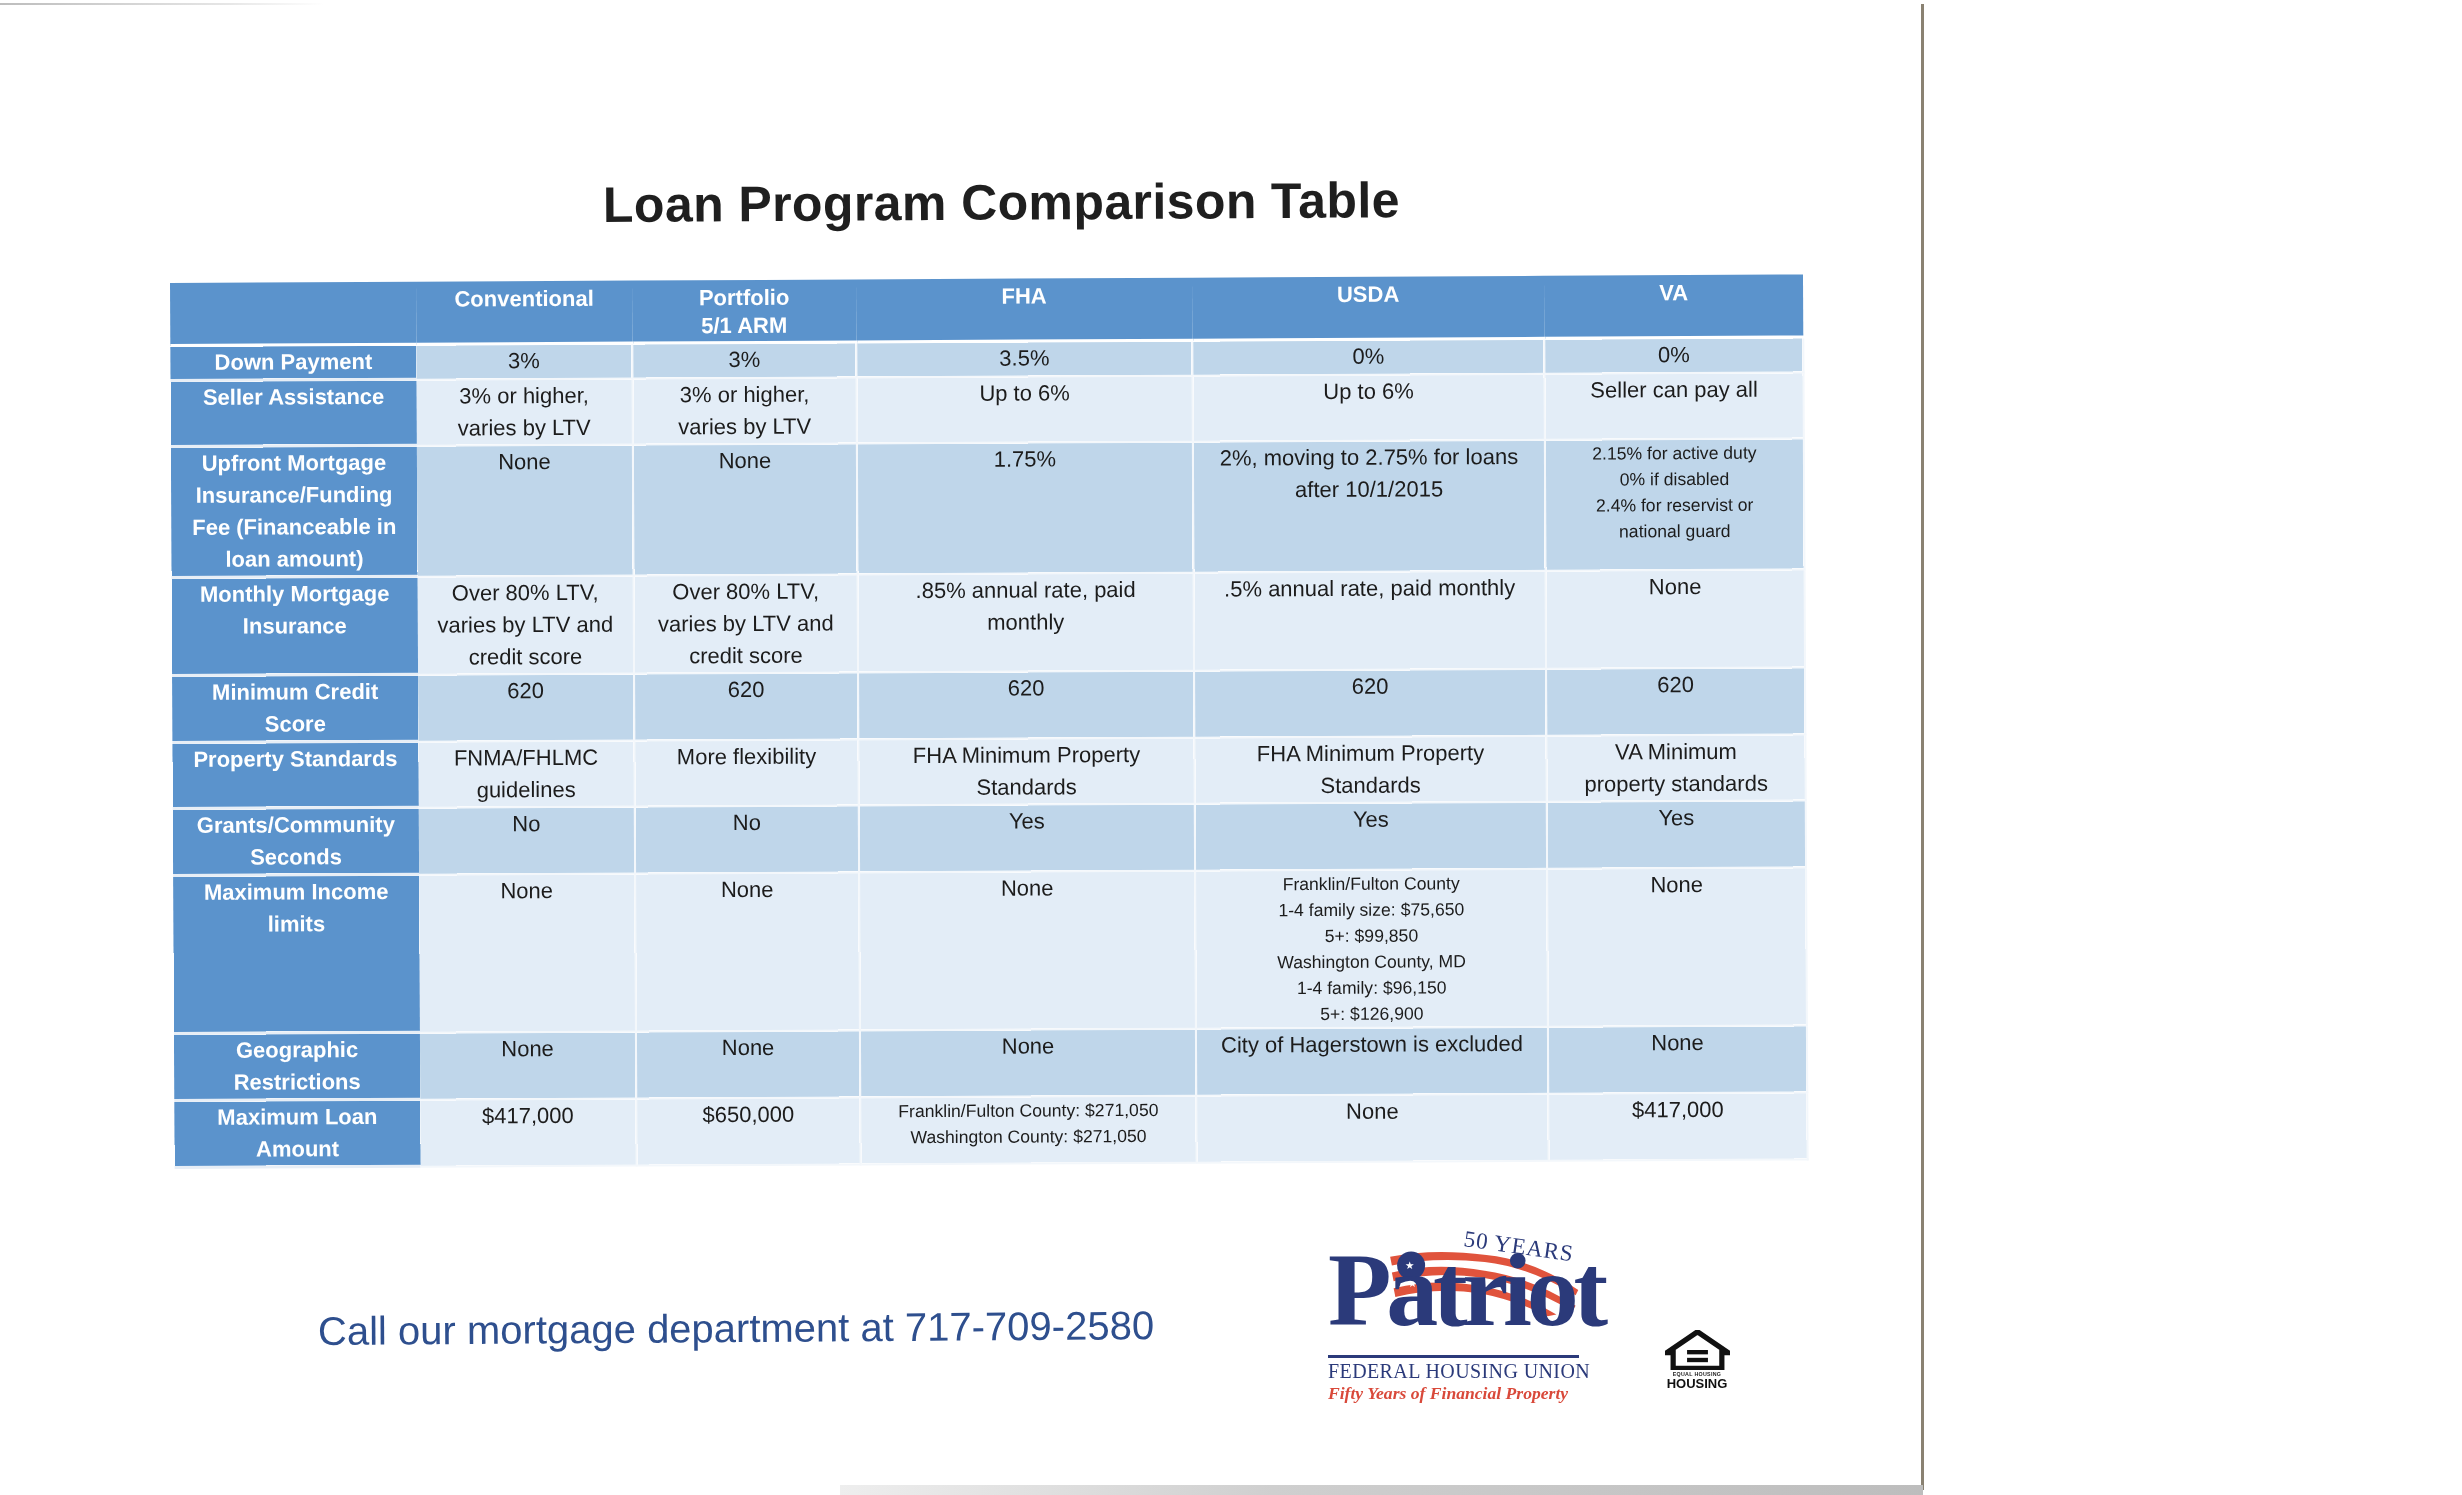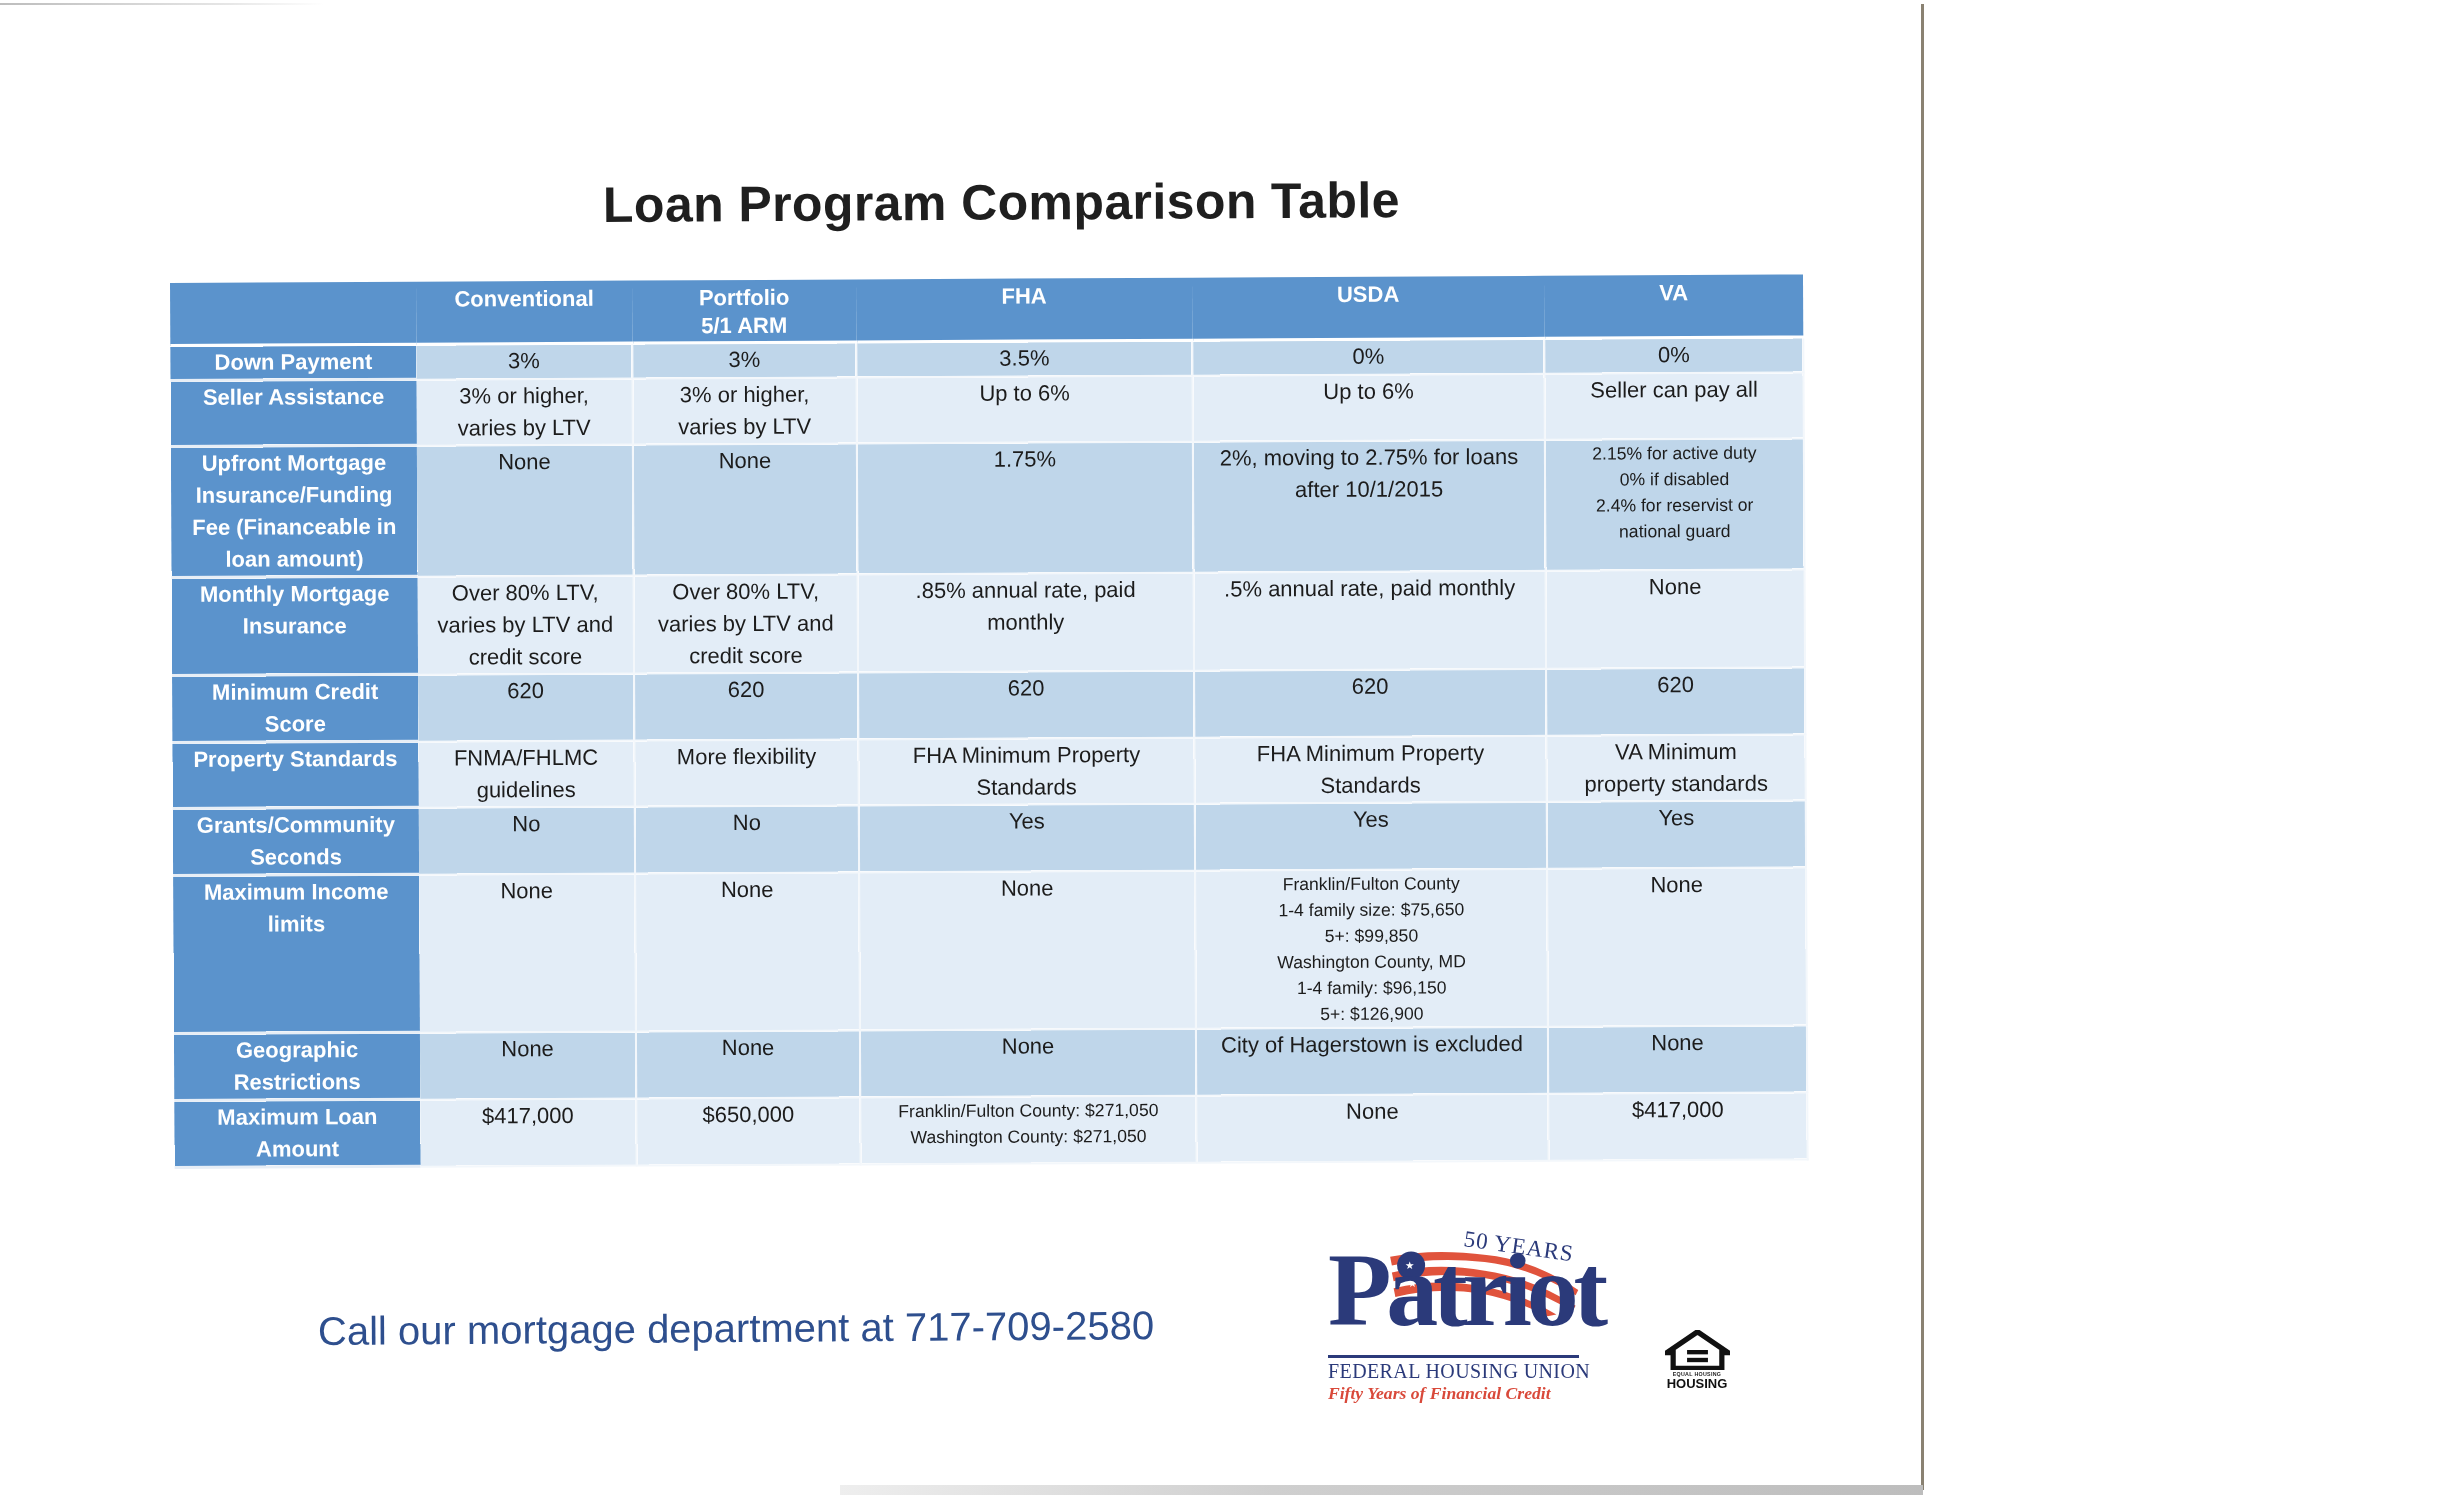--- a/index.html
+++ b/index.html
@@ -476,21 +476,21 @@
     <path d="M12 28 Q62 16 118 26 Q172 34 222 66 L218 72 Q168 42 116 34 Q62 26 14 38 Z" fill="#e0533c"></path>
     <path d="M14 46 Q64 34 116 44 Q160 52 200 76 L190 78 Q154 60 114 52 Q64 44 16 56 Z" fill="#e0533c"></path>
     <circle cx="34" cy="20" r="16" fill="#2b3a7a"></circle>
     <text x="27" y="24" font-size="12" fill="#ffffff">★</text>
     <text x="30" y="44" font-size="12" fill="#ffffff">★</text>
     <text x="28" y="64" font-size="12" fill="#ffffff">★</text>
   </svg>
   <div class="wordmark">Patriot</div>
   <div class="rule"></div>
   <div class="fcu">FEDERAL HOUSING UNION</div>
-  <div class="tagline">Fifty Years of Financial Credit</div>
+  <div class="tagline">Fifty Years of Financial Property</div>
 </div>
 
 <div class="ehl">
   <svg width="65" height="40" viewBox="0 0 74 46">
     <path d="M37 2 L72 26 L65 26 L65 44 L9 44 L9 26 L2 26 Z" fill="none" stroke="#111" stroke-width="6" stroke-linejoin="miter"></path>
     <rect x="25" y="23" width="24" height="5" fill="#111"></rect>
     <rect x="25" y="32" width="24" height="5" fill="#111"></rect>
   </svg>
   <div class="ehl-small">EQUAL HOUSING</div>
   <div class="ehl-big">HOUSING</div>

